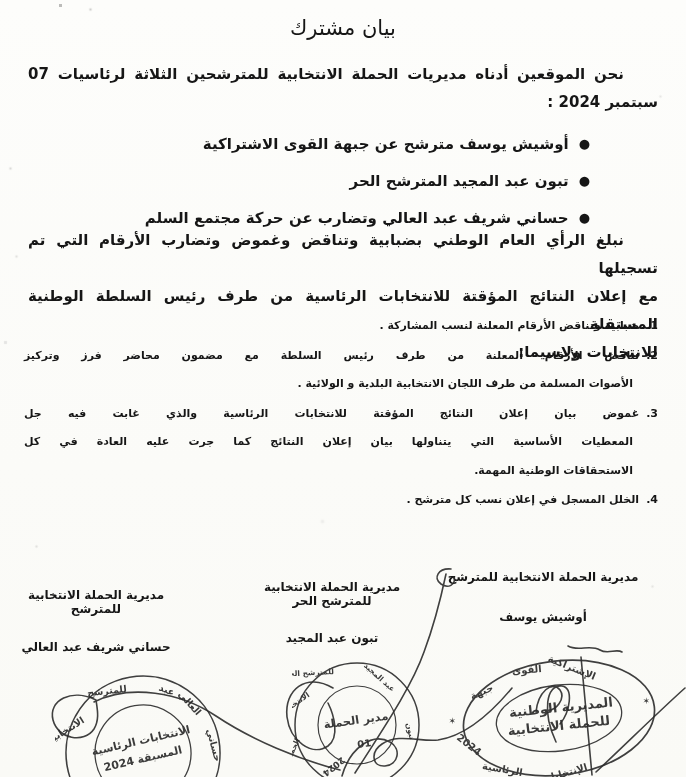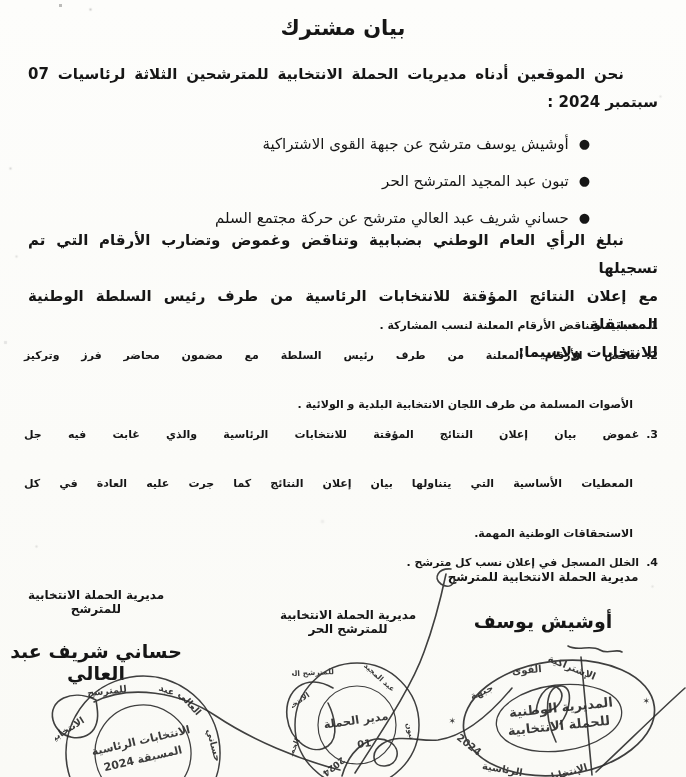--- a/index.html
+++ b/index.html
@@ -5,41 +5,41 @@
   html,body{margin:0;padding:0;}
   body{
     width:686px;height:777px;overflow:hidden;position:relative;
     background:linear-gradient(180deg,#fdfdfb 0%,#fbfbf8 60%,#fafaf6 100%);
     font-family:"DejaVu Sans","Liberation Sans",sans-serif;
     color:#161616;direction:rtl;
   }
   .page{position:absolute;inset:0;}
   .doc-title{
     position:absolute;top:16px;left:48px;right:0;width:686px;
-    text-align:center;font-size:21px;font-weight:bold;letter-spacing:0;margin-left:24px;
+    text-align:center;font-size:21px;font-weight:normal;letter-spacing:0;margin-left:24px;
   }
   .para{position:absolute;right:28px;left:28px;font-size:15px;font-weight:bold;line-height:28px;}
   .jfull{text-align:justify;text-align-last:justify;}
   .jlast{}
   .indent{text-indent:34px;}
   .intro{top:60px;}
-  .candidates{top:130px;right:96px;left:24px;position:absolute;font-size:15px;font-weight:normal;}
+  .candidates{top:130px;right:96px;left:24px;position:absolute;font-size:15px;font-weight:bold;}
   .cand{line-height:28px;margin-bottom:8px;}
   .bullet{display:inline-block;margin-left:10px;font-size:13px;transform:translateY(-1px);}
   .body-para{top:226px;}
   .points{top:312px;right:28px;left:24px;position:absolute;font-size:11px;font-weight:bold;line-height:28.5px;}
   .point{margin-bottom:1px;}
   .pt-num{margin-left:7px;}
-  .pt-cont{padding-right:25px;margin-top:21px;}
+  .pt-cont{padding-right:25px;}
   .sig-col{position:absolute;text-align:center;font-weight:bold;}
   .sig-label{font-size:12px;}
-  .sig-name{font-size:19px;}
+  .sig-name{font-size:12px;}
   .sig-right{top:570px;right:40px;width:206px;}
   .sig-right .sig-name{margin-top:26px;}
-  .sig-mid{top:580px;right:243px;width:190px;margin-top:28px;}
+  .sig-mid{top:580px;right:259px;width:190px;}
   .sig-mid .sig-name{margin-top:23px;}
   .sig-left{top:588px;left:10px;width:172px;}
   .sig-left .sig-name{margin-top:24px;}
   svg text{font-family:"DejaVu Sans","Liberation Sans",sans-serif;font-weight:bold;fill:#2b2b2b;}
   .stamp{position:absolute;filter:blur(0.3px);opacity:.92;}
   .overlay{position:absolute;inset:0;pointer-events:none;}
   .specks{position:absolute;top:0;left:0;width:1px;height:1px;background:transparent;
     box-shadow:
       10px 168px 1px .5px rgba(120,120,120,.30),
       16px 256px 1px .5px rgba(130,130,130,.25),
@@ -62,21 +62,21 @@
   <div class="doc-title">بيان مشترك</div>
 
   <div class="para intro">
     <div class="jfull indent">نحن الموقعين أدناه مديريات الحملة الانتخابية للمترشحين الثلاثة لرئاسيات 07</div>
     <div class="jlast">سبتمبر 2024 :</div>
   </div>
 
   <div class="candidates">
     <div class="cand"><span class="bullet">●</span><span>أوشيش يوسف مترشح عن جبهة القوى الاشتراكية</span></div>
     <div class="cand"><span class="bullet">●</span><span>تبون عبد المجيد  المترشح الحر</span></div>
-    <div class="cand"><span class="bullet">●</span><span>حساني شريف عبد العالي مترشح عن حركة مجتمع السلم</span></div>
+    <div class="cand"><span class="bullet">●</span><span>حساني شريف عبد العالي وتضارب عن حركة مجتمع السلم</span></div>
   </div>
 
   <div class="para body-para">
     <div class="jfull indent">نبلغ الرأي العام الوطني بضبابية وتناقض وغموض وتضارب الأرقام التي تم تسجيلها</div>
     <div class="jfull">مع إعلان النتائج المؤقتة للانتخابات الرئاسية من طرف رئيس السلطة الوطنية المستقلة</div>
     <div class="jlast">للانتخابات ولاسيما:</div>
   </div>
 
   <div class="points">
     <div class="point">
@@ -95,20 +95,21 @@
       <div class="jlast"><span class="pt-num">4.</span><span>الخلل المسجل في إعلان نسب كل مترشح .</span></div>
     </div>
   </div>
 
   <div class="sig-col sig-right">
     <div class="sig-label">مديرية الحملة الانتخابية للمترشح</div>
     <div class="sig-name">أوشيش يوسف</div>
   </div>
   <div class="sig-col sig-mid">
     <div class="sig-label">مديرية الحملة الانتخابية للمترشح الحر</div>
+    <div class="sig-name">تبون عبد المجيد</div>
   </div>
   <div class="sig-col sig-left">
     <div class="sig-label">مديرية الحملة الانتخابية للمترشح</div>
     <div class="sig-name">حساني شريف عبد العالي</div>
   </div>
 
   <svg class="stamp" style="left:55px;top:670px;" width="176" height="175" viewBox="0 0 176 175">
     <g transform="rotate(-10 88 83)" stroke="#303030" fill="none" stroke-width="1.6">
       <circle cx="88" cy="83" r="77"></circle>
       <circle cx="88" cy="83" r="48" stroke-width="1.3"></circle>

